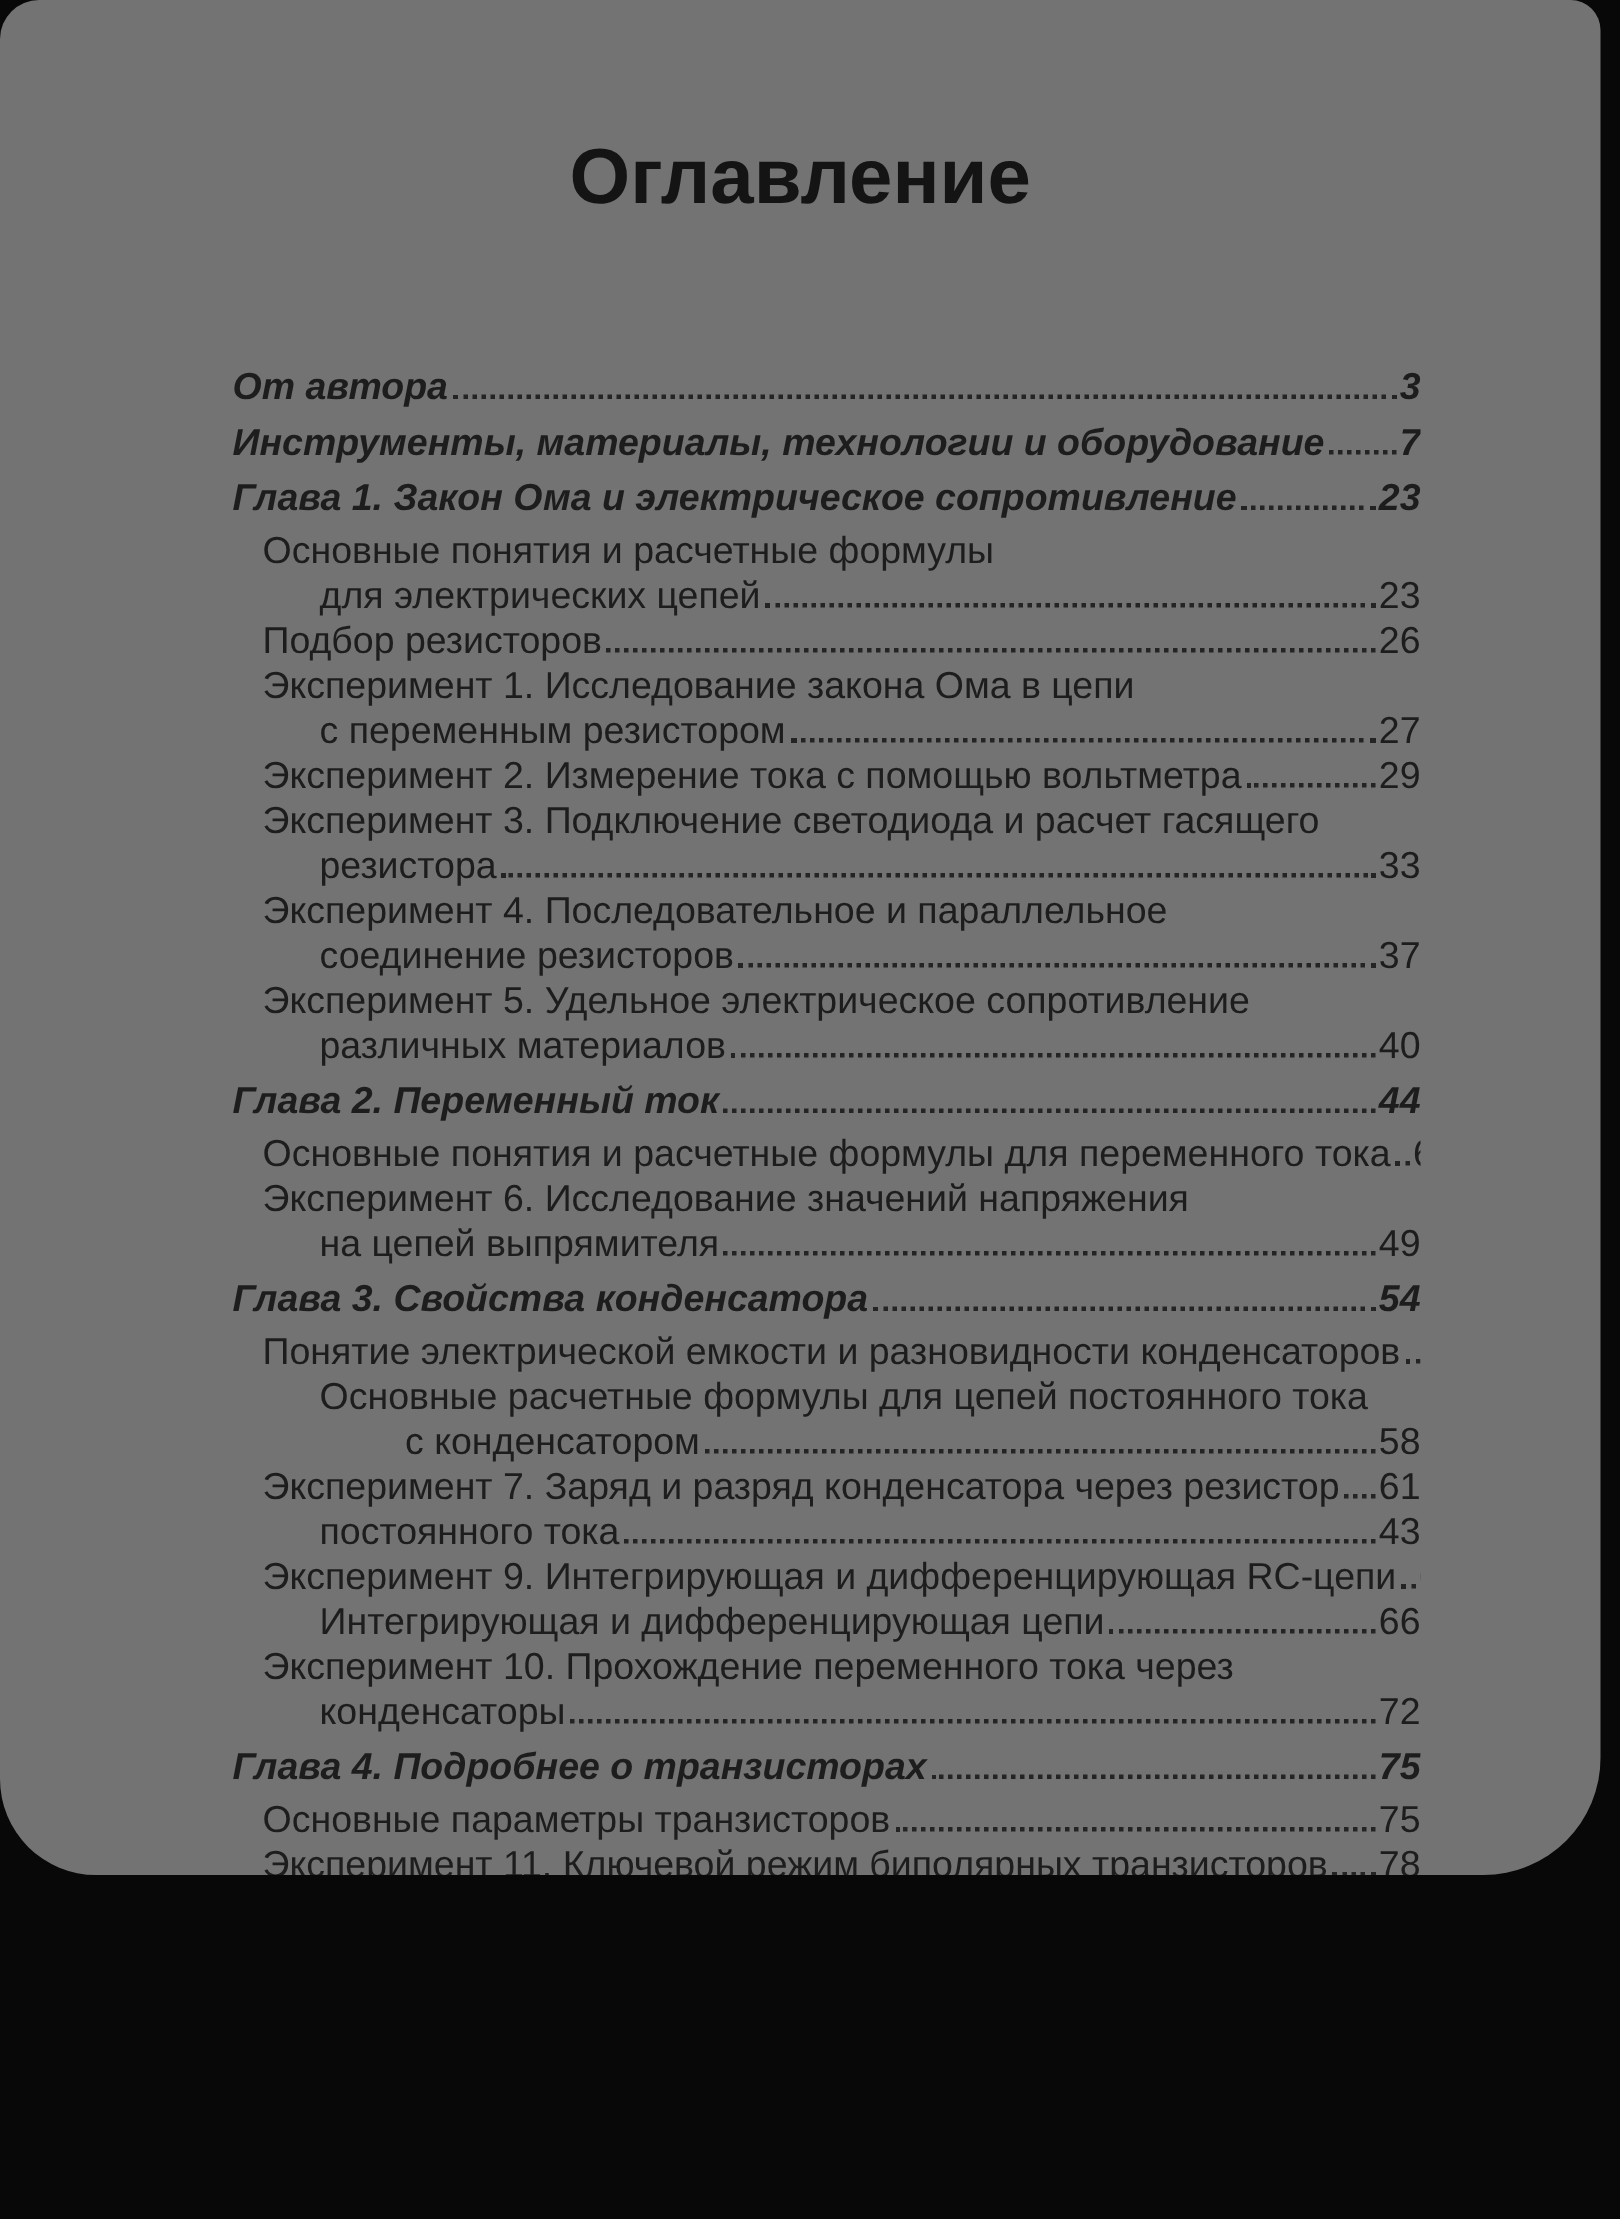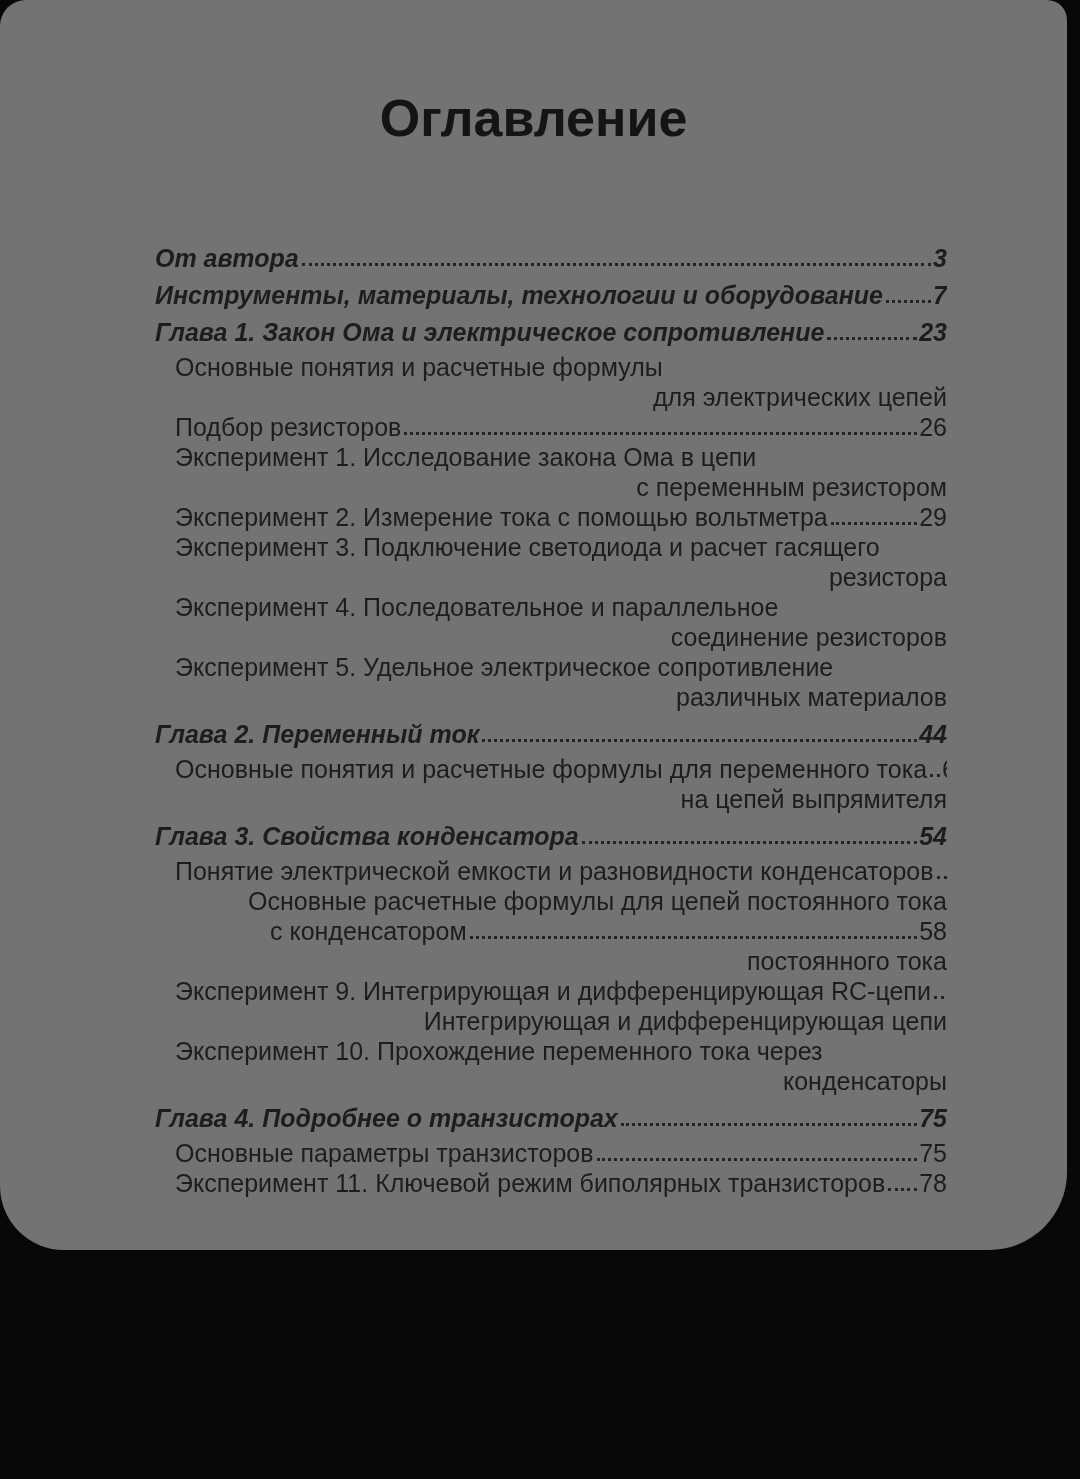--- a/index.html
+++ b/index.html
@@ -57,21 +57,21 @@
     border-bottom: 3px dotted #242424;
     margin: 0 2px 7px 3px;
     align-self: flex-end;
   }
   .pagenum {
     flex: 0 0 auto;
     white-space: nowrap;
   }
   .ind0 { padding-left: 0; }
   .ind1 { padding-left: 20px; text-align: right; }
-  .ind2 { padding-left: 58px; flex-direction: column; }
+  .ind2 { padding-left: 58px; }
   .ind3 { padding-left: 115px; }
 </style>
 </head>
 <body>
 
 <div class="card">
   <h1 class="title">Оглавление</h1>
   <div class="toc">
       <div class="row chapter ind0">
         <span class="label">От автора</span>
@@ -141,20 +141,23 @@
       <div class="row chapter ind0">
         <span class="label">Глава 2.  Переменный ток</span>
         <span class="dots"></span>
         <span class="pagenum">44</span>
       </div>
       <div class="row section ind1">
         <span class="label">Основные понятия и расчетные формулы для переменного тока</span>
         <span class="dots"></span>
         <span class="pagenum">62</span>
       </div>
+      <div class="row section ind1">
+        <span class="label">Эксперимент 6. Исследование значений напряжения</span>
+      </div>
       <div class="row section ind2">
         <span class="label">на цепей выпрямителя</span>
         <span class="dots"></span>
         <span class="pagenum">49</span>
       </div>
       <div class="row chapter ind0">
         <span class="label">Глава 3.  Свойства конденсатора</span>
         <span class="dots"></span>
         <span class="pagenum">54</span>
       </div>
@@ -163,20 +166,25 @@
         <span class="dots"></span>
         <span class="pagenum">54</span>
       </div>
       <div class="row section ind2">
         <span class="label">Основные расчетные формулы для цепей постоянного тока</span>
       </div>
       <div class="row section ind3">
         <span class="label">с конденсатором</span>
         <span class="dots"></span>
         <span class="pagenum">58</span>
+      </div>
+      <div class="row section ind1">
+        <span class="label">Эксперимент 7. Заряд и разряд конденсатора через резистор</span>
+        <span class="dots"></span>
+        <span class="pagenum">61</span>
       </div>
       <div class="row section ind2">
         <span class="label">постоянного тока</span>
         <span class="dots"></span>
         <span class="pagenum">43</span>
       </div>
       <div class="row section ind1">
         <span class="label">Эксперимент 9. Интегрирующая и дифференцирующая RC-цепи</span>
         <span class="dots"></span>
         <span class="pagenum">65</span>

